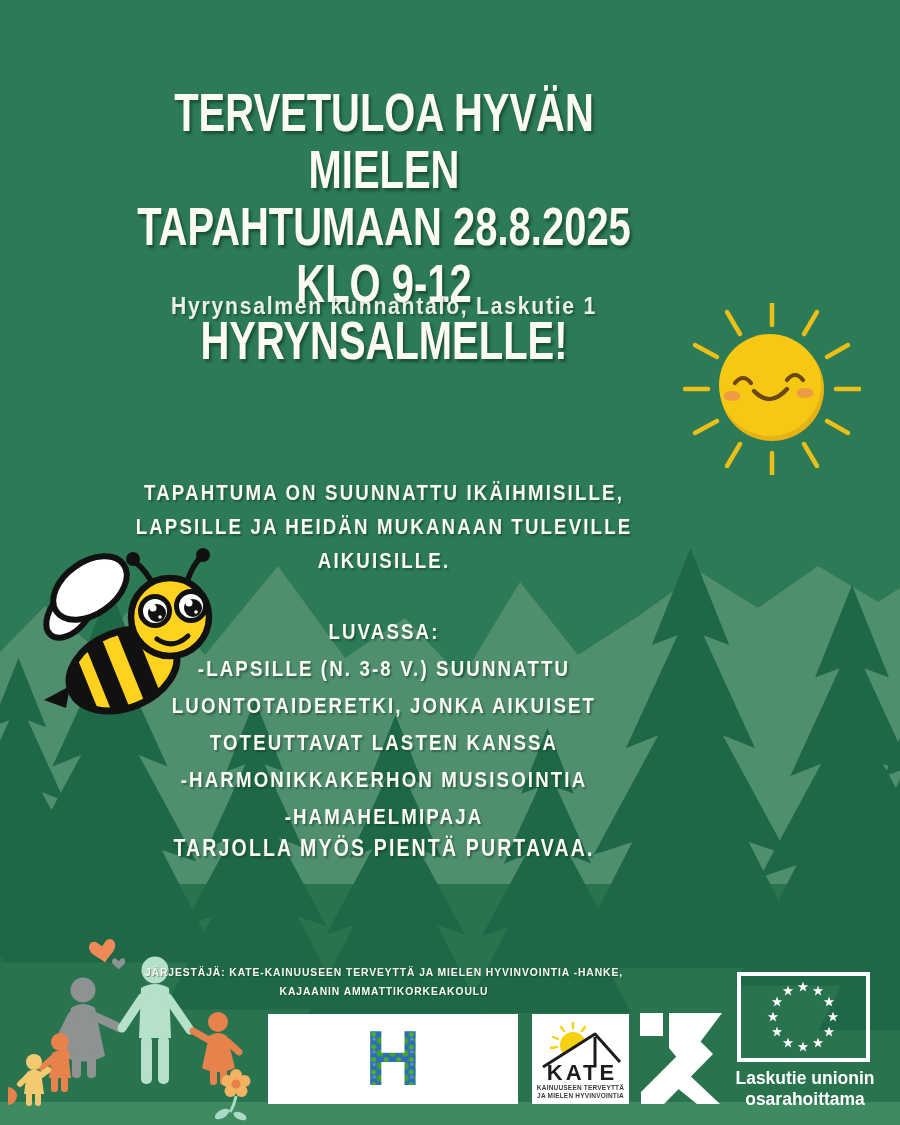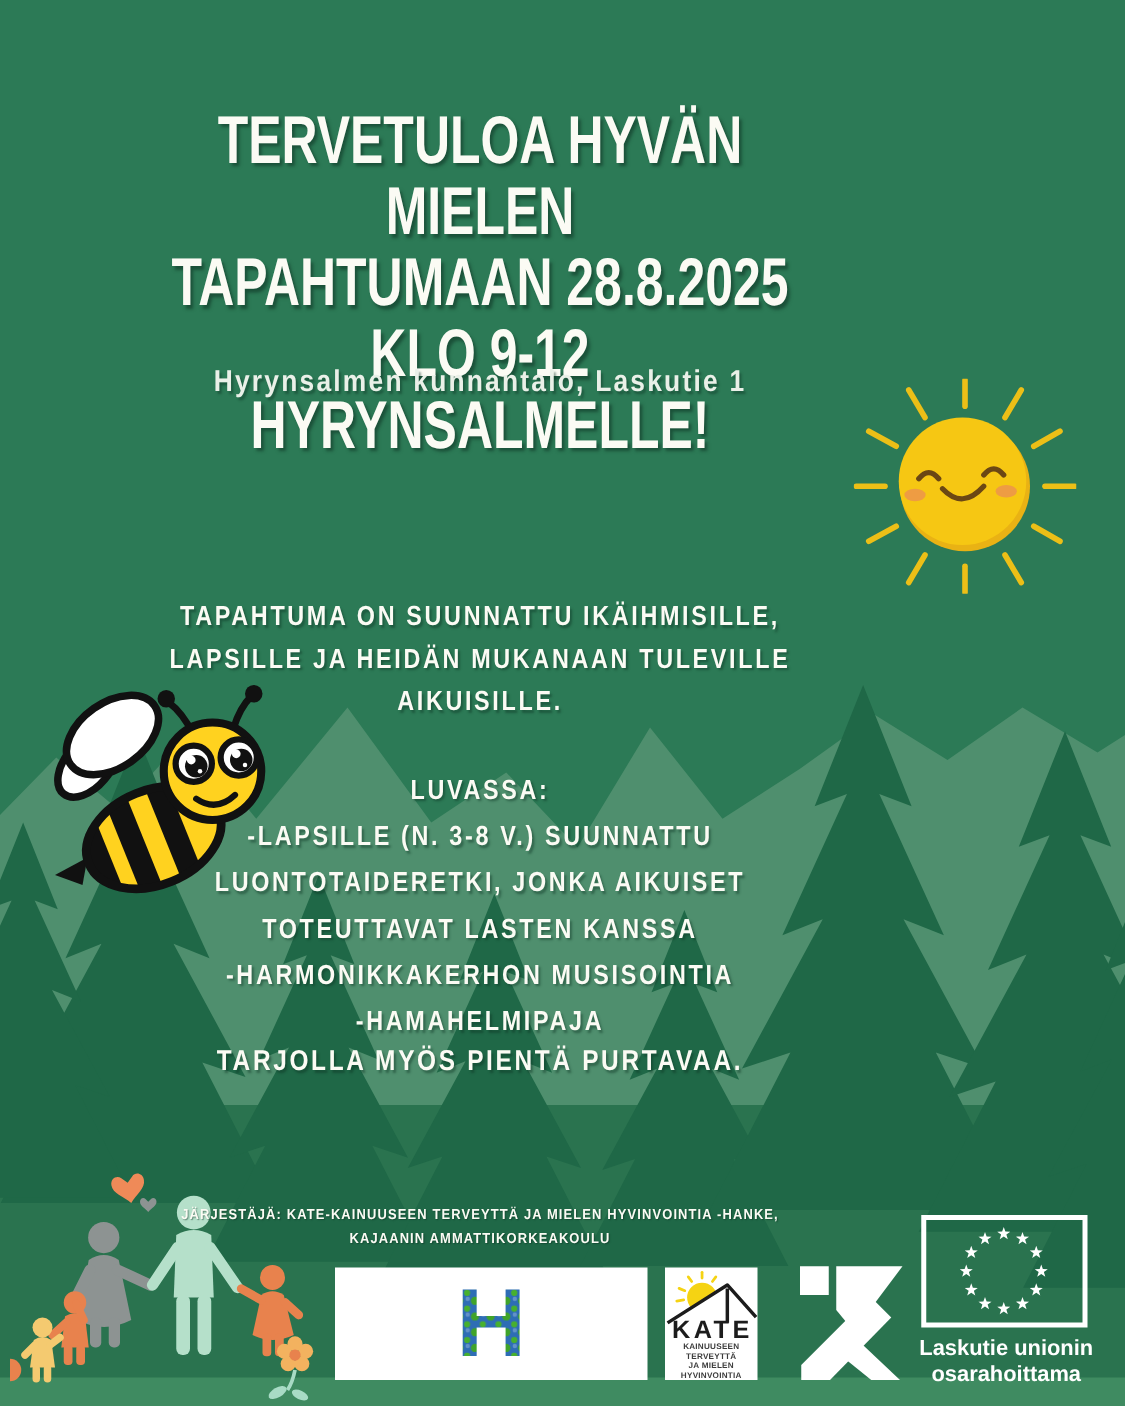--- a/index.html
+++ b/index.html
@@ -22,21 +22,21 @@
   .audience{top:476px;line-height:34px;}
   .program{top:589px;line-height:37px;margin-top:24px;}
   .snack{top:834px;font-size:23px;line-height:28px;}
   .organizer{top:963px;font-size:11.5px;line-height:18.5px;letter-spacing:1px;
              text-shadow:1px 1px 1px rgba(12,48,33,.5);}
   .organizer .ln{transform:scaleX(.9);}
 
   .card{position:absolute;background:#ffffff;display:flex;align-items:center;justify-content:center;}
   .card-hyrynsalmi{left:268px;top:1014px;width:250px;height:90px;gap:10px;}
   .hyrynsalmi-name{color:#1f6cc5;font-weight:bold;font-size:26px;letter-spacing:0.5px;}
-  .card-kate{left:532px;top:1014px;width:74px;height:90px;flex-direction:column;padding-top:2px;box-sizing:border-box;}
+  .card-kate{left:532px;top:1014px;width:97px;height:90px;flex-direction:column;padding-top:2px;box-sizing:border-box;}
   .kate-tagline{font-size:6.5px;line-height:7.5px;color:#3c3c3c;font-weight:bold;
                 text-align:center;letter-spacing:.2px;margin-top:1px;}
   .kamk-logo{position:absolute;left:640px;top:1012px;}
   .eu-flag{position:absolute;left:737px;top:972px;width:133px;height:90px;
            border:4px solid #ffffff;box-sizing:border-box;}
   .eu-text{position:absolute;left:710px;top:1068px;width:190px;text-align:center;
            color:#ffffff;font-weight:bold;font-size:17.5px;line-height:21px;}
   .sun{position:absolute;left:683px;top:303px;}
   .bee{position:absolute;left:40px;top:540px;}
   .family{position:absolute;left:8px;top:926px;}

